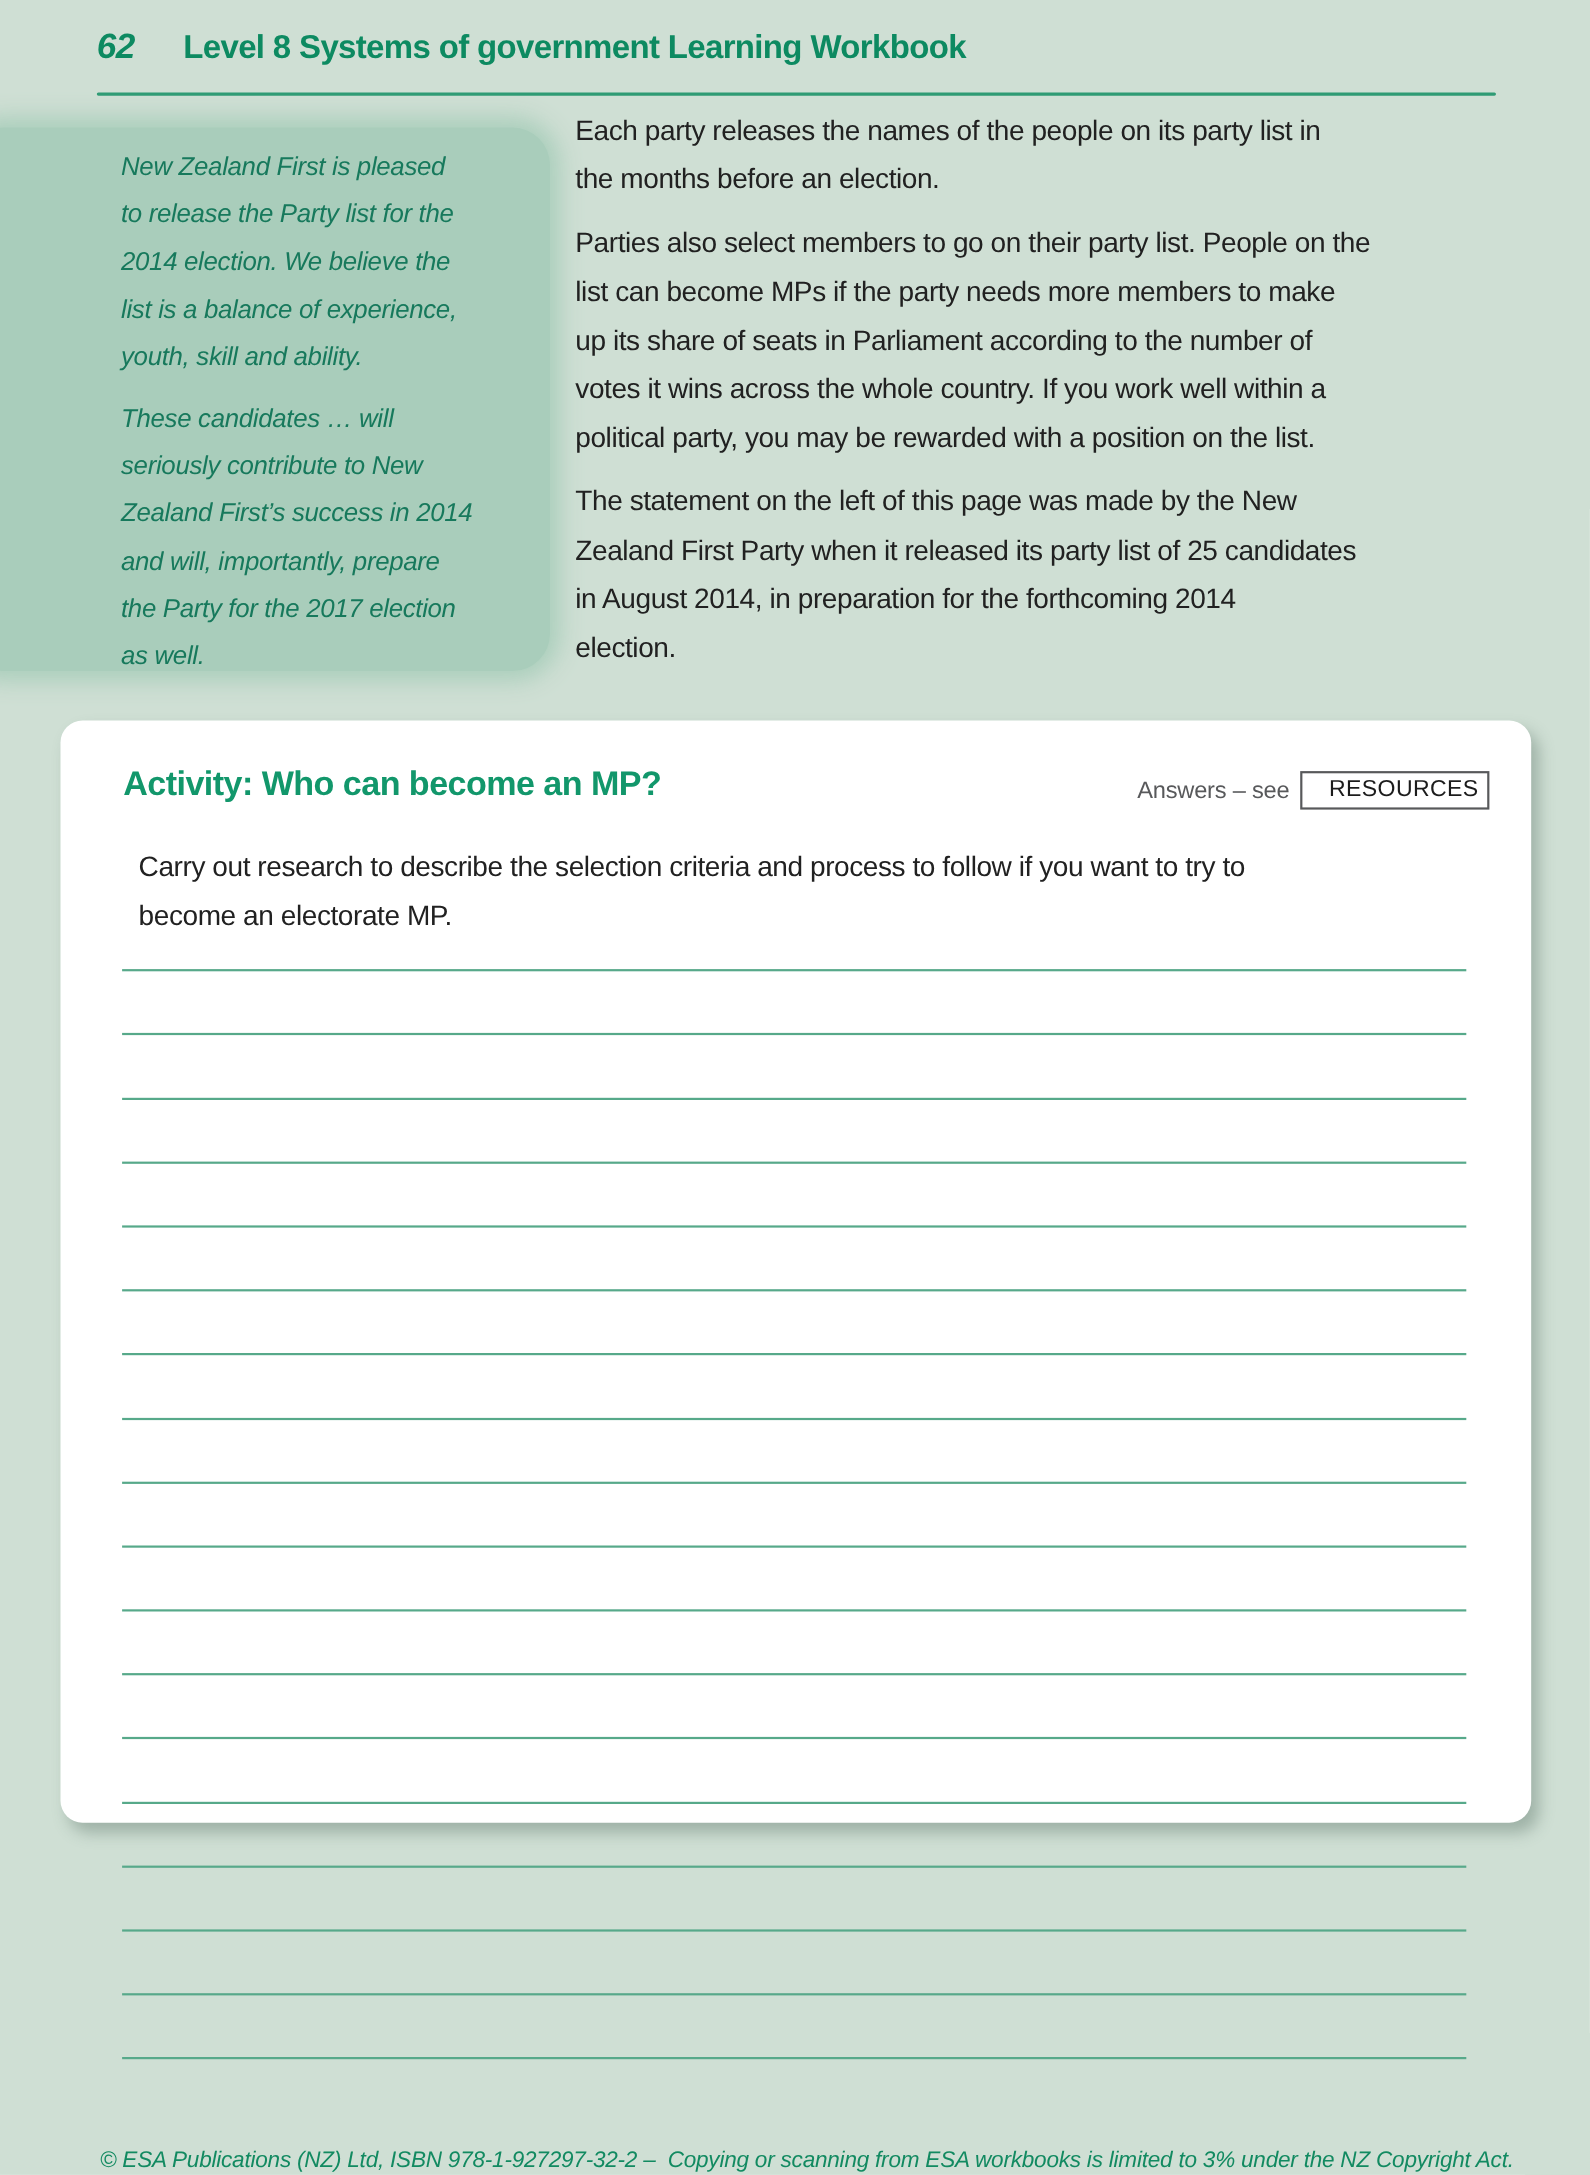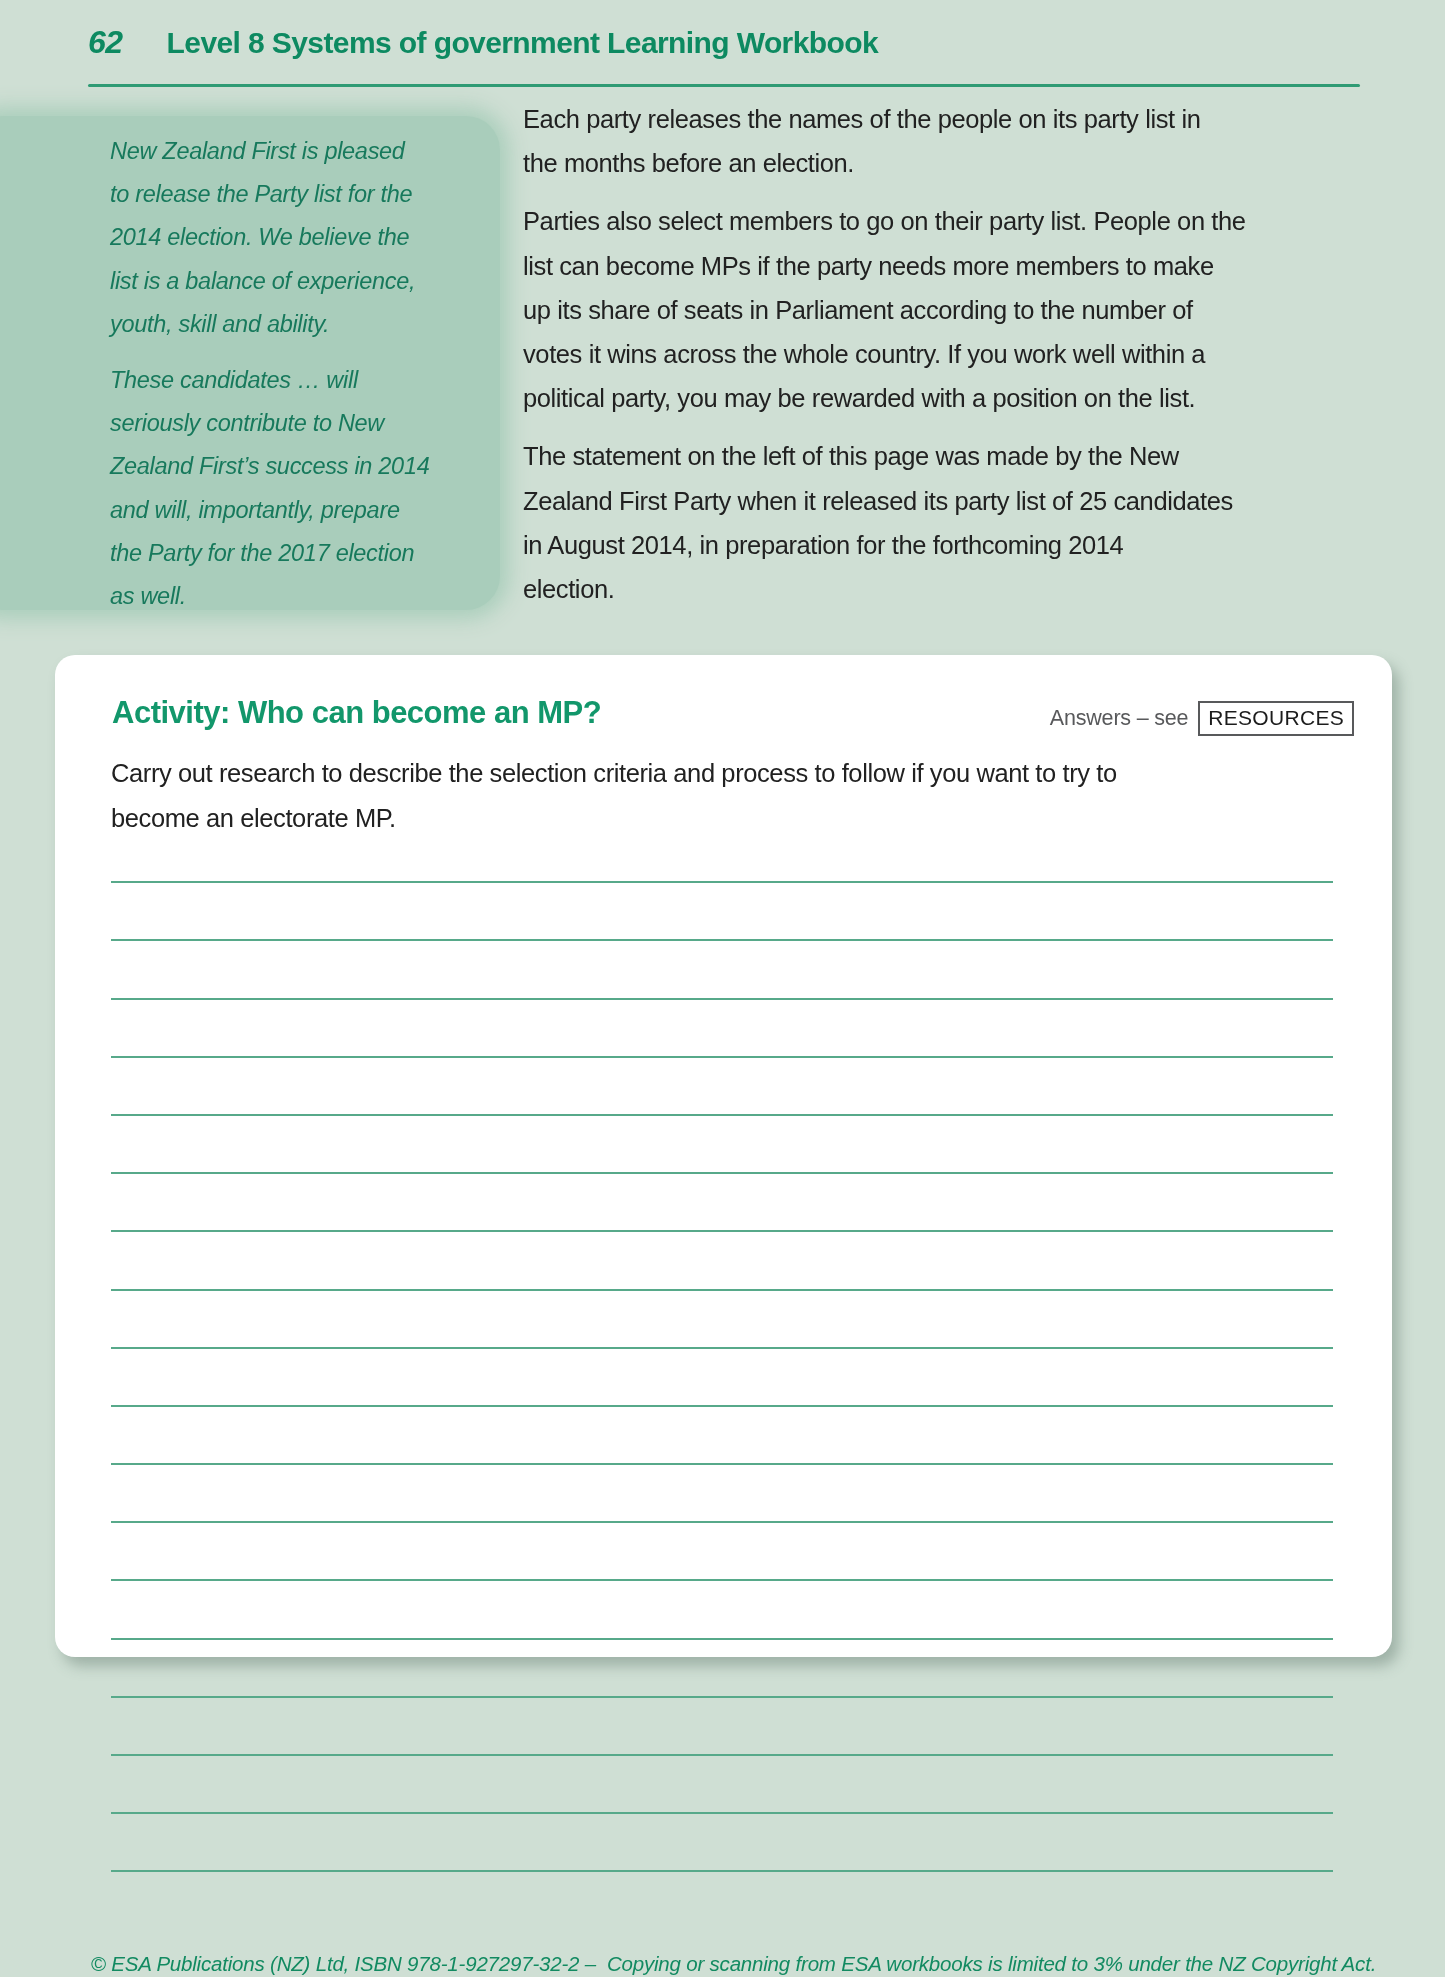--- a/index.html
+++ b/index.html
@@ -60,24 +60,24 @@
   }
   .answers{
     position:absolute; top:46px; right:38px;
     display:flex; align-items:center;
   }
   .answers-label{
     font-size:21.5px; color:var(--muted-gray); margin-right:10px; letter-spacing:-.2px;
   }
   .resources-box{
     font-size:21px; color:#1c1c1c; background:#fff;
-    border:2px solid var(--muted-gray); padding:3px 8px 4px 8px; letter-spacing:.3px;
+    border:2px solid var(--muted-gray); padding:3px 8px 4px 24px; letter-spacing:.3px;
   }
   .instructions{
-    position:absolute; top:96px; left:56px; width:1250px; margin:0;
+    position:absolute; top:96px; left:56px; width:1250px; margin:15px;
     white-space:pre-line; font-size:25.5px; line-height:44.5px;
     letter-spacing:-.4px; color:var(--body-text);
   }
   .writing-lines{position:absolute; top:170px; left:56px; right:59px;}
   .writing-line{height:56.2px; border-bottom:2px solid var(--line-green);}
   
   .footer{
     position:absolute; top:1928px; left:0; width:100%;
     text-align:center; font-style:italic; font-size:20.5px;
     color:var(--footer-green); white-space:pre-wrap; letter-spacing:-.2px;

